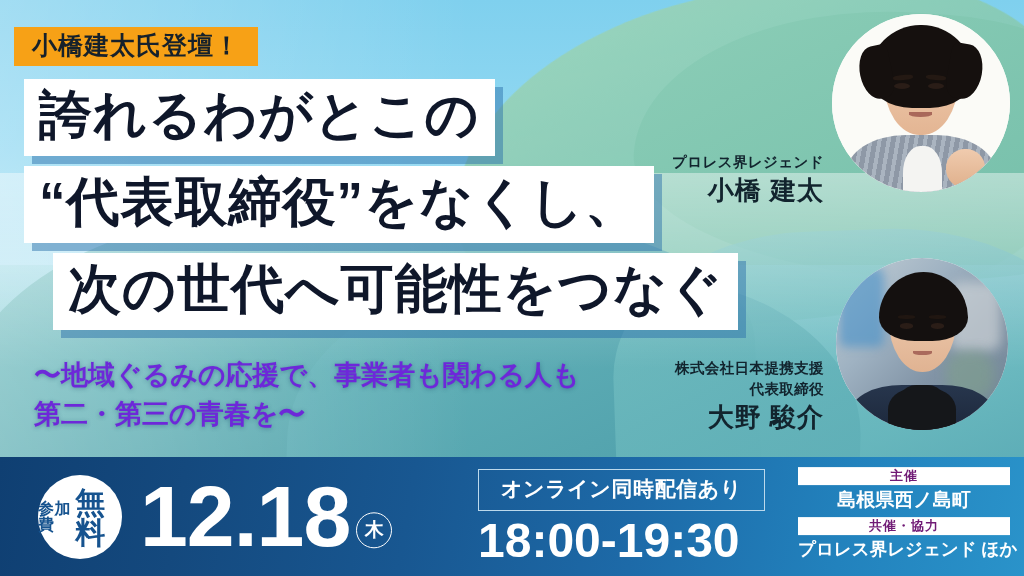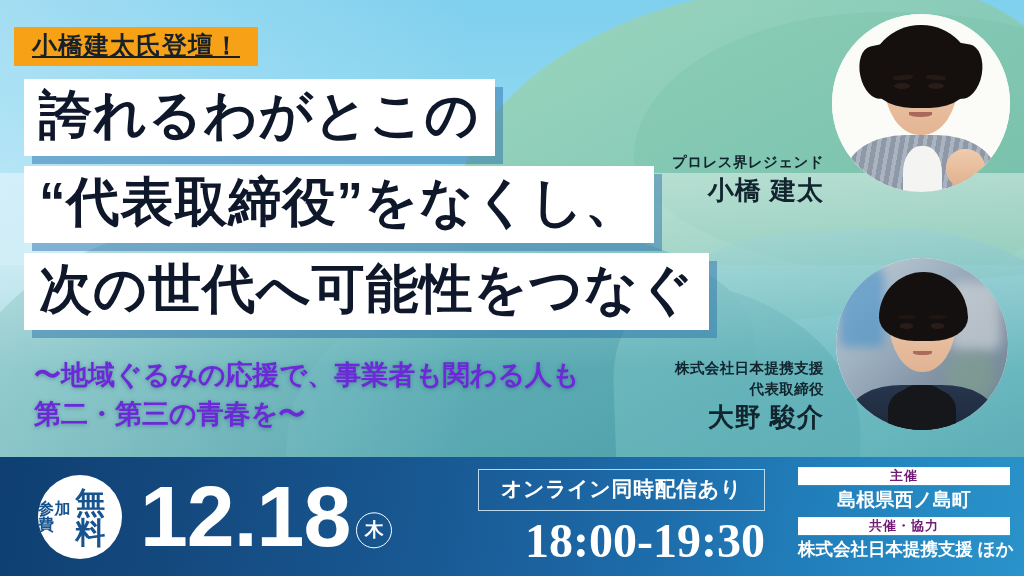--- a/index.html
+++ b/index.html
@@ -80,36 +80,35 @@
     background:linear-gradient(90deg, rgba(255,255,255,.28), rgba(255,255,255,0));
   }
 
   
   .kicker {
     position:absolute; left:14px; top:27px;
     background:#F7A116; color:#16212b;
     font-weight:bold; font-size:25px; letter-spacing:1px;
     padding:6px 18px 8px 18px; line-height:1;
     white-space:nowrap;
-    text-decoration:underline;
   }
 
   
   .headline { position:absolute; left:24px; top:79px; }
   .band {
     display:inline-block; background:#ffffff; color:#0f172a;
     font-weight:bold; line-height:1;
     padding:9px 15px 15px 15px;
     box-shadow:8px 8px 0 rgba(42,110,170,.48);
     white-space:nowrap;
     margin-bottom:10px;
   }
   .band.l1 { font-size:53px; letter-spacing:1px; }
   .band.l2 { font-size:53px; letter-spacing:1px; }
-  .band.l3 { font-size:53px; letter-spacing:1px; }
+  .band.l3 { font-size:53px; letter-spacing:1px;margin-left:29px; }
   .band-row { display:block; }
 
   
   .subtitle {
     position:absolute; left:34px; top:356px;
     color:#6d28d9; font-weight:bold; font-size:27px; line-height:1.45;
     text-shadow:0 1px 4px rgba(30,80,110,.45);
     white-space:nowrap;
   }
 
@@ -213,21 +212,21 @@
   .date-main { font-size:86px; font-weight:bold; line-height:.9; letter-spacing:-1px; }
   .dow {
     width:36px; height:36px; border-radius:50%;
     border:1.6px solid #ffffff; color:#ffffff;
     display:flex; align-items:center; justify-content:center;
     font-size:19px; font-weight:bold; margin-left:6px; margin-bottom:7px;
   }
 
   .time-col {
     position:absolute; left:478px; top:50%; transform:translateY(-50%);
-    display:flex; flex-direction:column; align-items:flex-end;font-family:Liberation Serif, serif;
+    display:flex; flex-direction:column; align-items:flex-start;
   }
   .online-box {
     border:1.6px solid #bcd9ec; color:#ffffff;
     font-size:21px; font-weight:bold; letter-spacing:.6px;
     padding:5px 22px 7px 22px; white-space:nowrap;
   }
   .time-text {
     color:#ffffff; font-size:48px; font-weight:bold;
     letter-spacing:0px; line-height:1; margin-top:6px; white-space:nowrap;
   }
@@ -343,18 +342,18 @@
 
     <div class="time-col">
       <div class="online-box">オンライン同時配信あり</div>
       <div class="time-text">18:00-19:30</div>
     </div>
 
     <div class="org-col">
       <div class="org-label">主催</div>
       <div class="org-name">島根県西ノ島町</div>
       <div class="org-label">共催・協力</div>
-      <div class="org-name small">株式会社日本提携支援 ほか</div>
+      <div class="org-name small">プロレス界レジェンド ほか</div>
     </div>
 
   </div>
 
 </div>
 
 </body></html>

